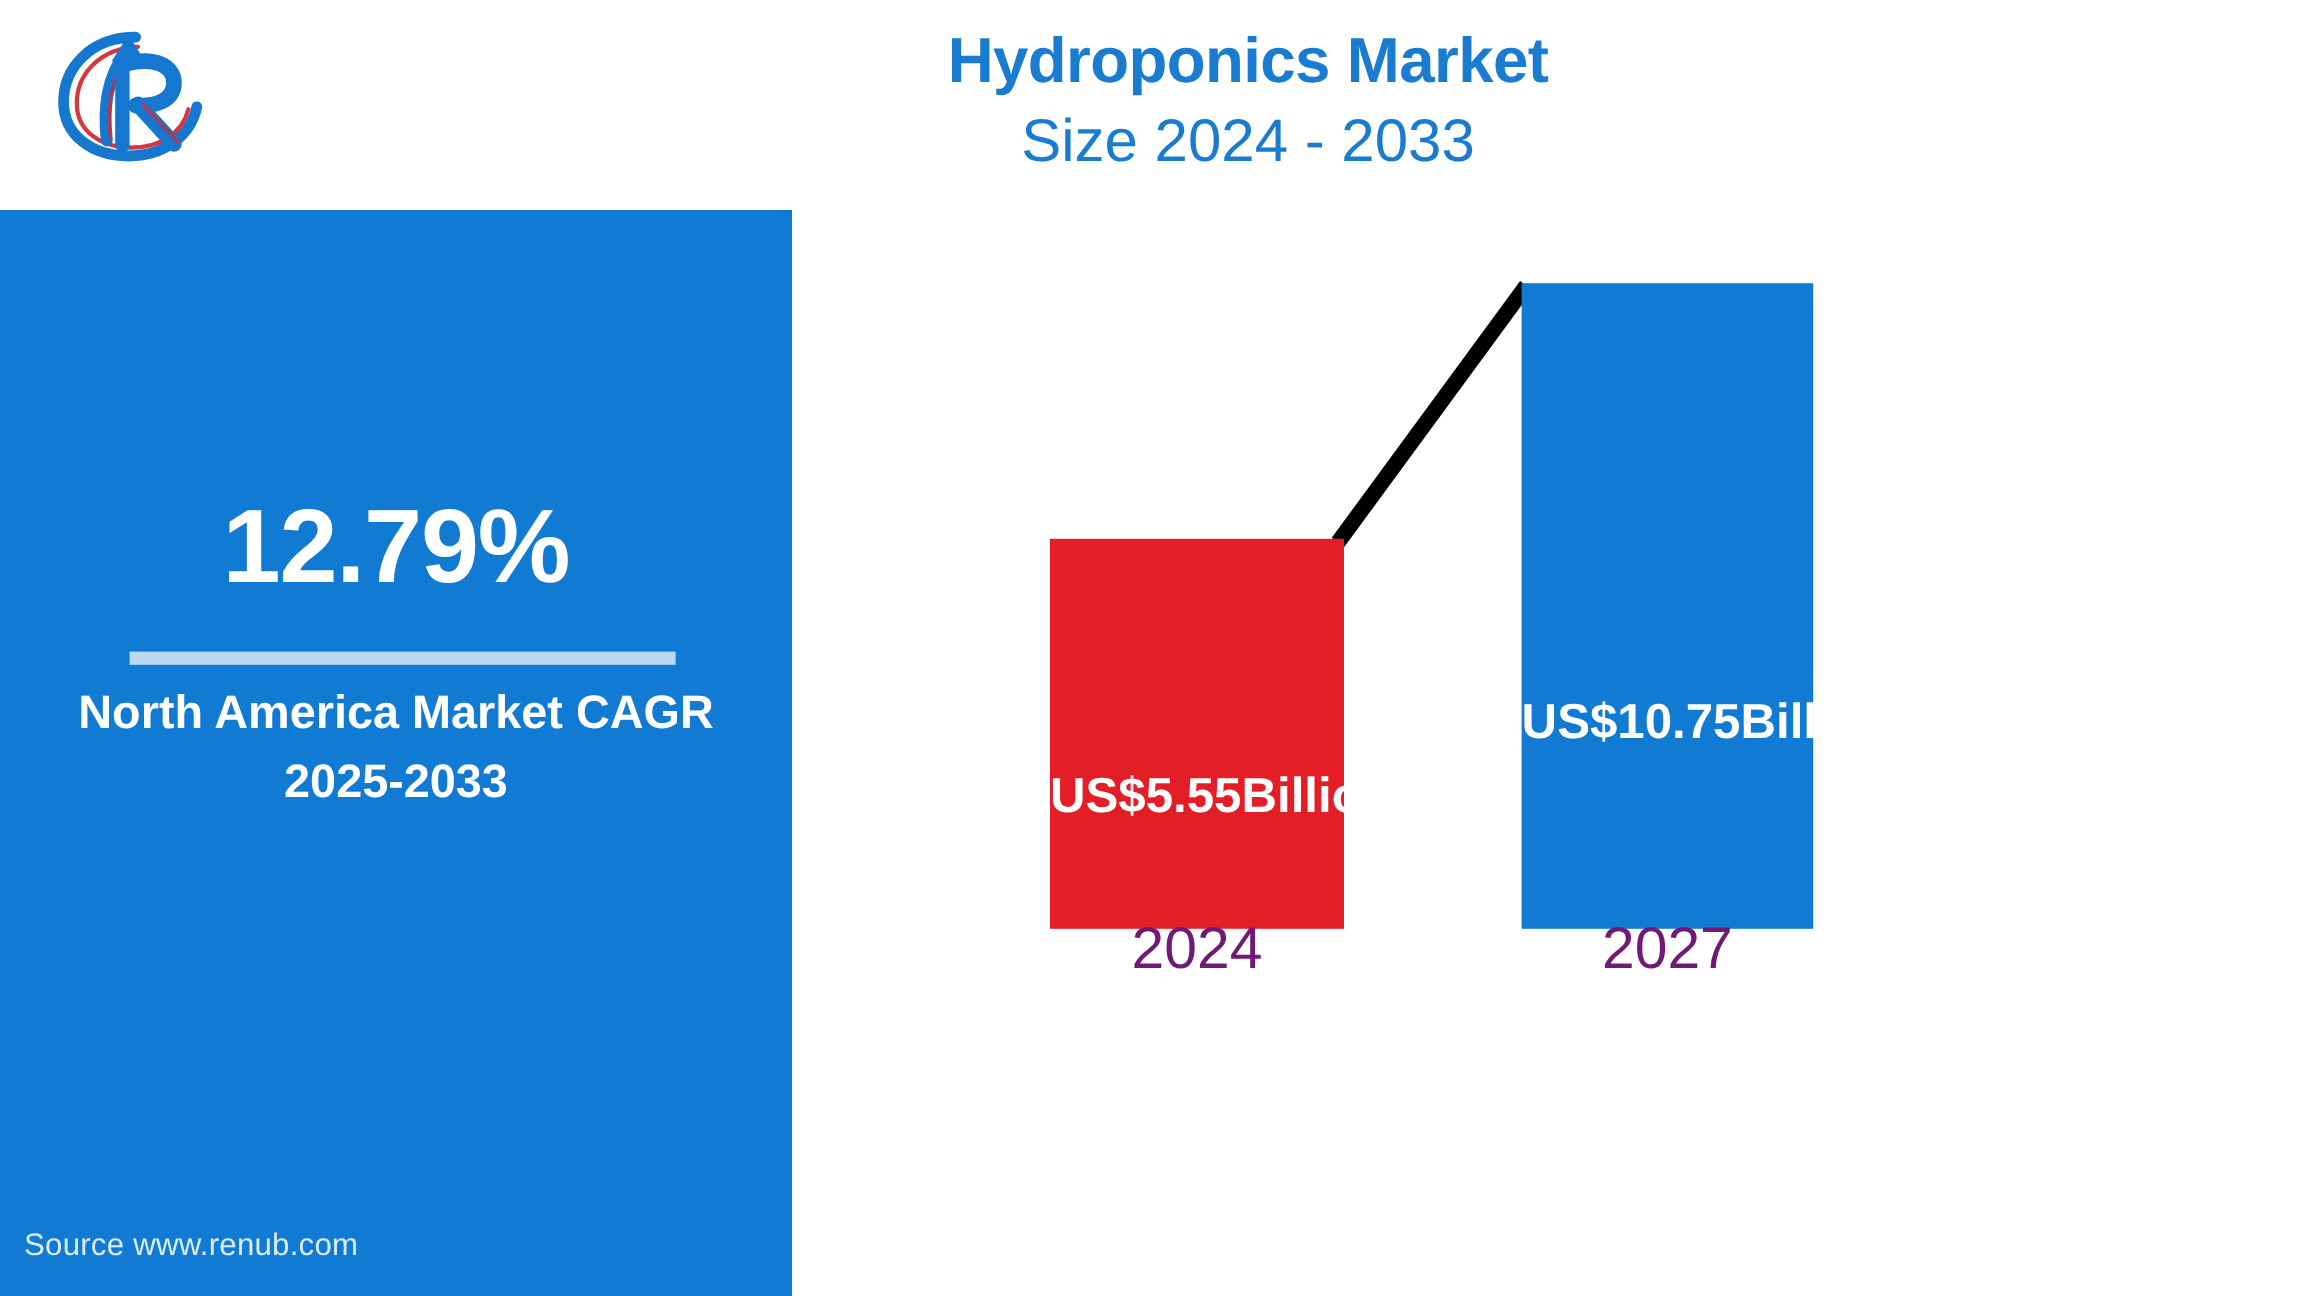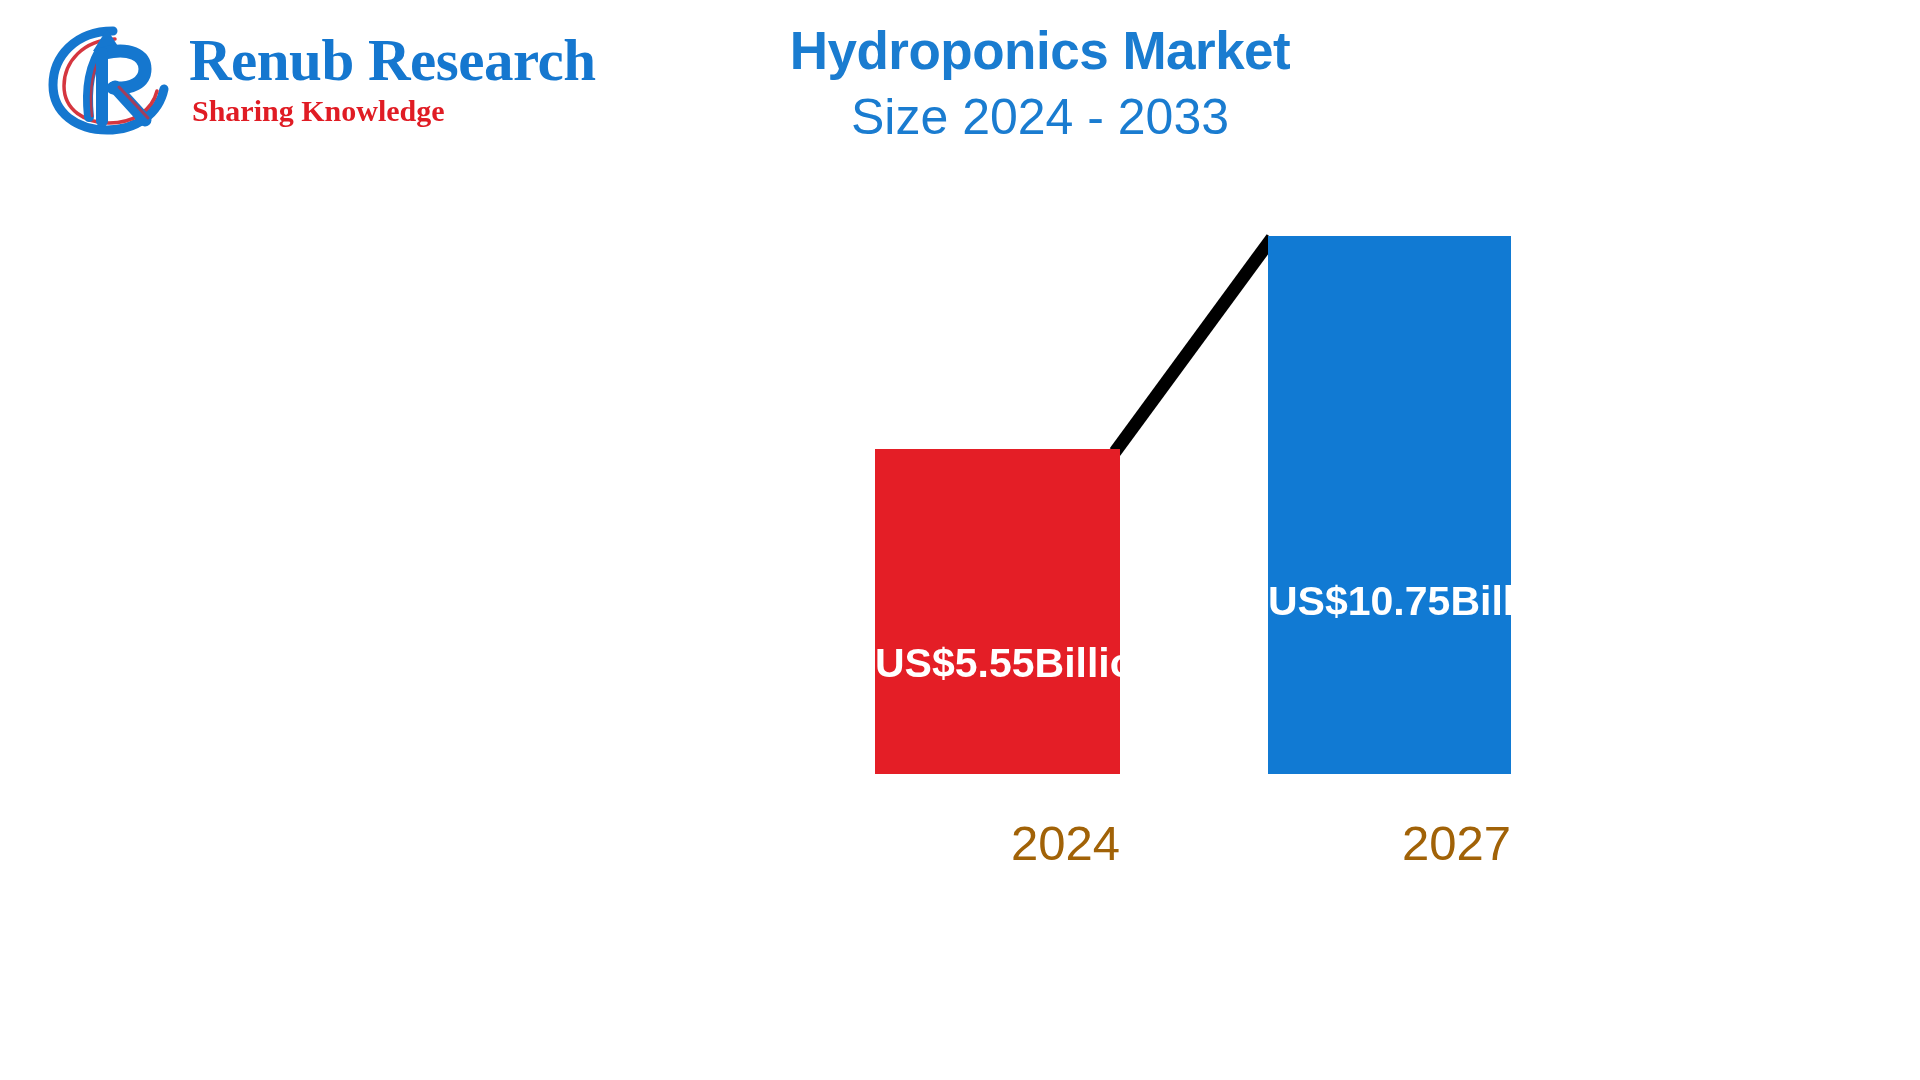--- a/index.html
+++ b/index.html
@@ -188,26 +188,26 @@
     position: absolute;
     left: 0;
     top: 0;
     width: 1260px;
     height: 1080px;
     pointer-events: none;
   }
 
   .axis-label {
     position: absolute;
-    top: 819px;
+    top: 767px;
     font-family: "Liberation Sans", sans-serif;
     font-weight: normal;
     font-size: 49px;
-    color: #a16207;
-    text-align: right;
+    color: #701a75;
+    text-align: center;
     line-height: 1;
     white-space: nowrap;
   }
   .axis-2024 { left: 215px; width: 245px; }
   .axis-2033 { left: 608px; width: 243px; }
 </style>
 </head>
 <body>
 
 <div id="infographic">
@@ -226,31 +226,36 @@
         <path d="M62 12 L76 34 L48 34 Z" fill="#1577cf"></path>
 
         <path d="M60 36 C84 30 100 38 100 52 C100 66 86 72 68 71" fill="none" stroke="#1577cf" stroke-width="13" stroke-linecap="round"></path>
 
         <path d="M70 70 L100 103" fill="none" stroke="#1577cf" stroke-width="13" stroke-linecap="round"></path>
         <path d="M74 70 L103 101" fill="none" stroke="#d32b35" stroke-width="3" stroke-linecap="round" opacity="0.75"></path>
 
         <path d="M57 36 L57 104" fill="none" stroke="#1577cf" stroke-width="12" stroke-linecap="round"></path>
       </svg>
     </span>
-    <span class="brand-words">
-      <span class="brand-name">Renub Research</span>
-      <span class="brand-tagline">Sharing Knowledge</span>
-    </span>
   </div>
 
   <div class="headline">
     <div class="headline-title">Hydroponics Market</div>
     <div class="headline-sub">Size 2024 - 2033</div>
   </div>
 
+  <div class="cagr-panel">
+    <div class="cagr-value">12.79%</div>
+    <div class="cagr-divider"></div>
+    <div class="cagr-caption">
+      <div>North America Market CAGR</div>
+      <div>2025-2033</div>
+    </div>
+    <div class="source">Source  www.renub.com</div>
+  </div>
 
   <div class="chart">
 
     <svg class="connector" viewBox="0 0 1260 1080" preserveAspectRatio="none" aria-hidden="true">
       <line x1="455" y1="452" x2="612" y2="238" stroke="#000000" stroke-width="13"></line>
     </svg>
 
     <div class="bar bar-2024">
       <span>US$</span>
       <span>5.55</span>

